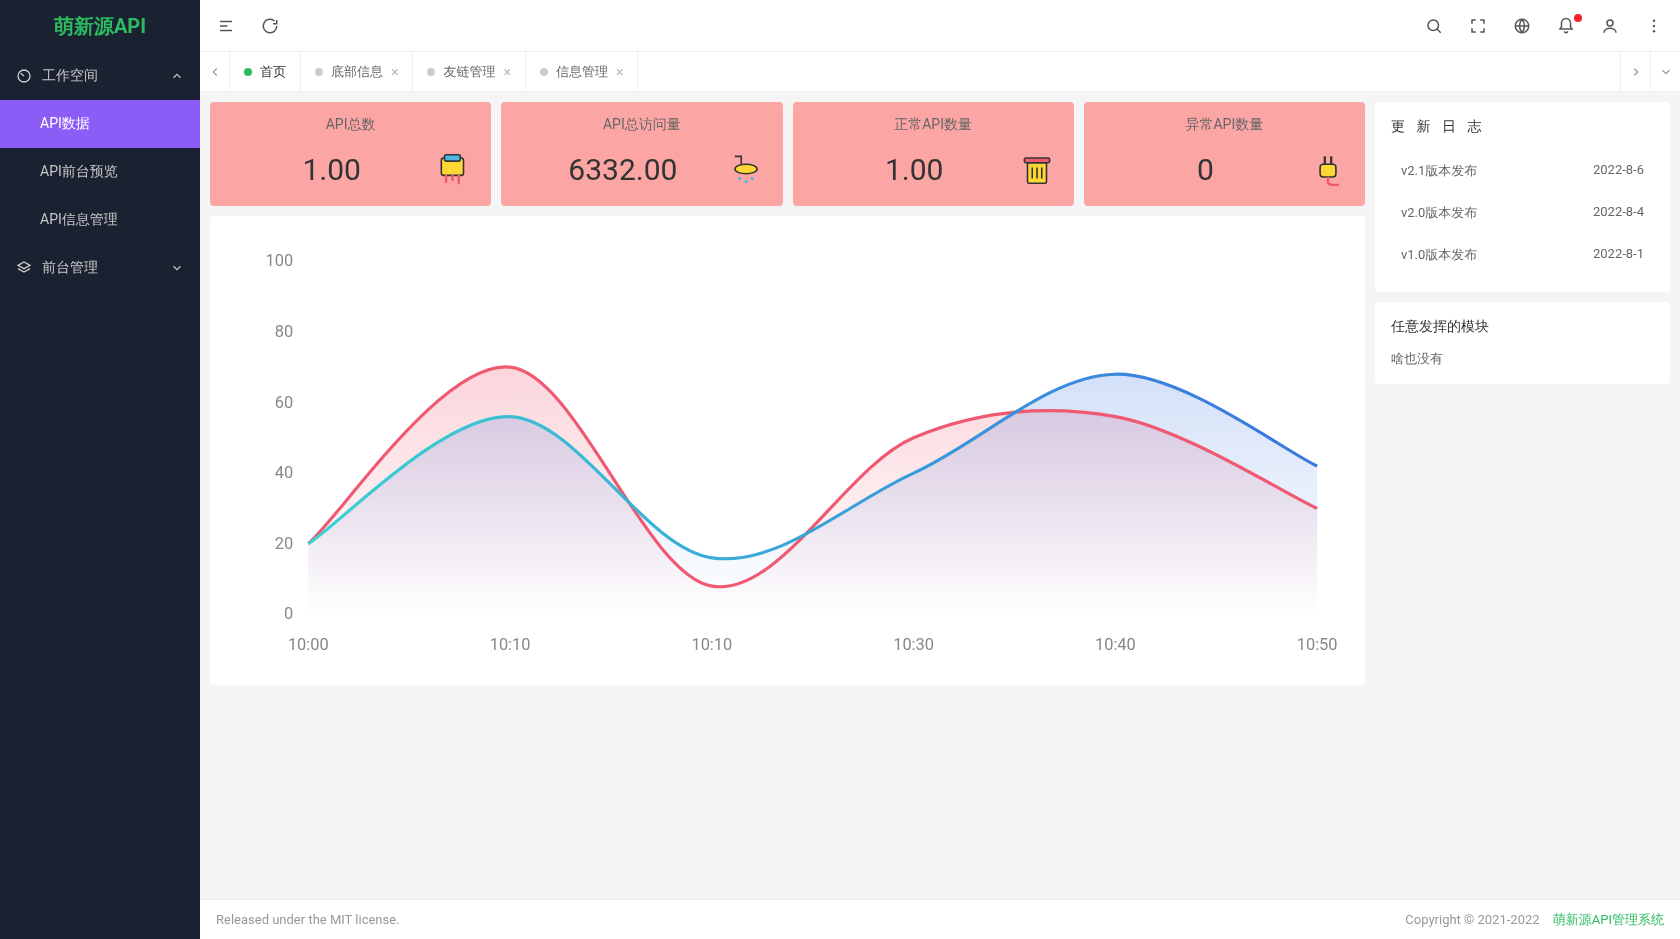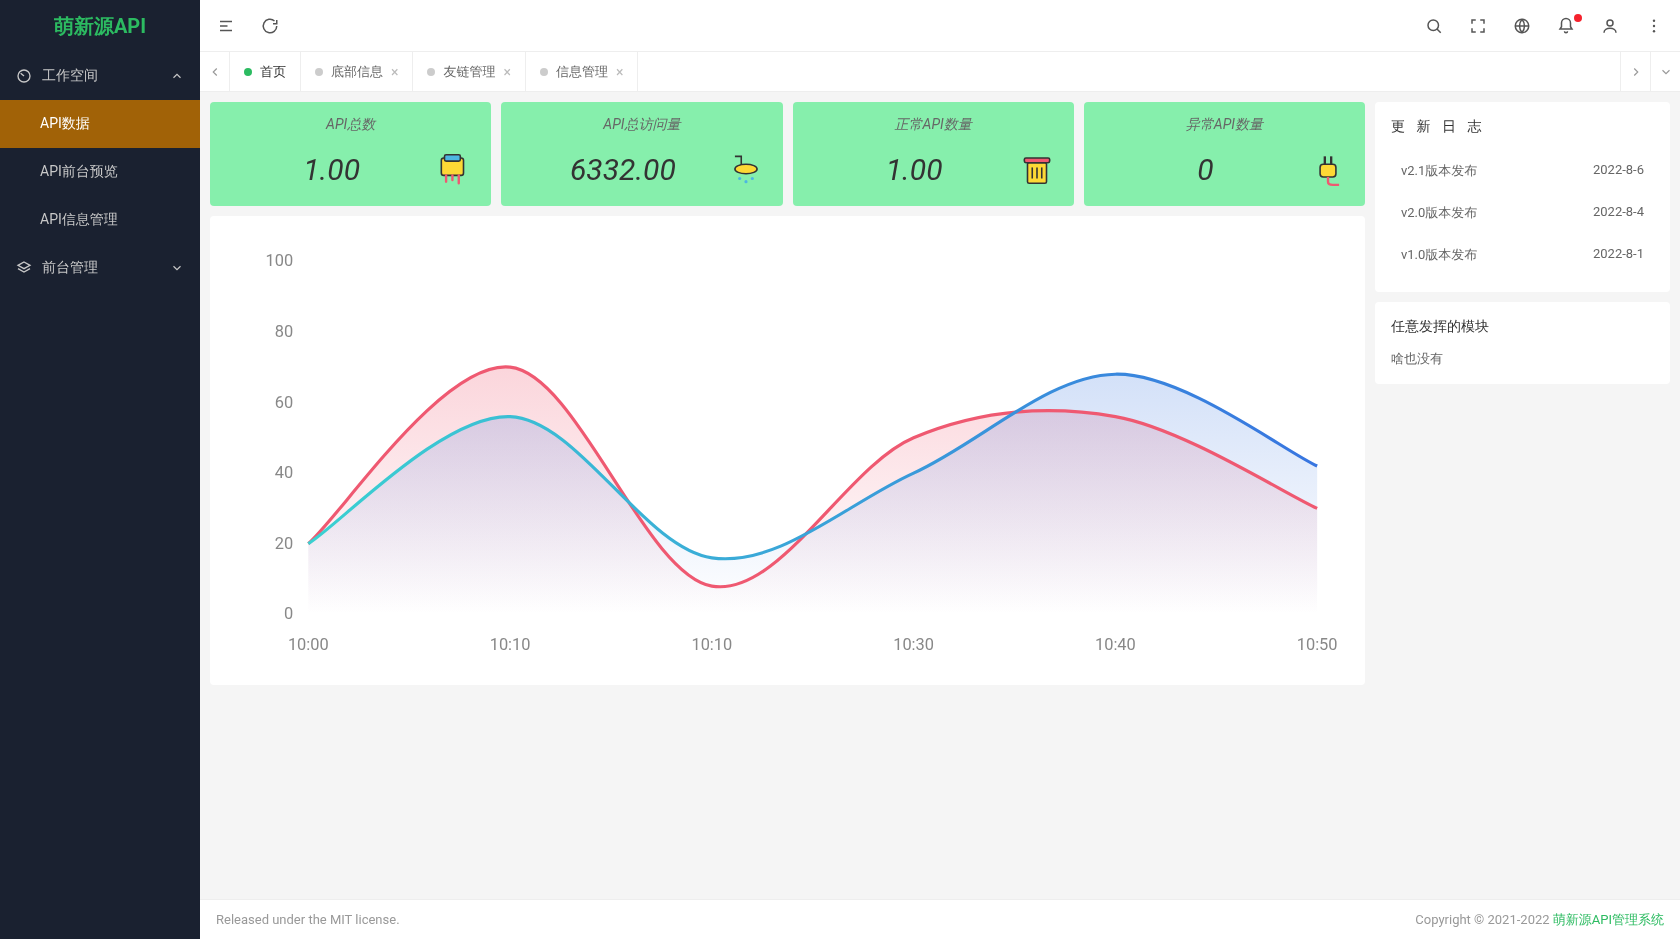--- a/index.html
+++ b/index.html
@@ -8,21 +8,21 @@
 
 
 .sidebar { width: 200px; background: #1a2130; color: #fff; display: flex; flex-direction: column; flex-shrink: 0; }
 .logo { height: 52px; display: flex; align-items: center; justify-content: center; font-size: 20px; font-weight: 700; color: #2cbb61; }
 .menu { flex: 1; }
 .menu-item { display: flex; align-items: center; padding: 0 16px; height: 48px; cursor: pointer; color: #c8c8c8; font-size: 14px; }
 .menu-item.has-children { justify-content: space-between; }
 .menu-item .mi-left { display: flex; align-items: center; gap: 10px; }
 .menu-sub { }
 .menu-sub .menu-item { padding-left: 40px; }
-.menu-sub .menu-item.active { background: #a16207; color: #fff; }
+.menu-sub .menu-item.active { background: #8b5cf6; color: #fff; }
 .chevron { width: 14px; height: 14px; display: inline-flex; }
 
 
 .main { flex: 1; display: flex; flex-direction: column; min-width: 0; }
 
 
 .topbar { height: 52px; background: #fff; display: flex; align-items: center; padding: 0 16px; border-bottom: 1px solid #eee; }
 .tb-left { display: flex; align-items: center; gap: 24px; }
 .tb-icon { width: 20px; height: 20px; color: #555; cursor: pointer; display: inline-flex; align-items: center; justify-content: center; }
 .tb-right { margin-left: auto; display: flex; align-items: center; gap: 24px; }
@@ -40,21 +40,21 @@
 .tab.active { color: #333; }
 .tab-close { font-size: 14px; color: #bbb; }
 
 
 .content { flex: 1; overflow: auto; padding: 10px; display: flex; gap: 10px; }
 .col-left { flex: 1; display: flex; flex-direction: column; gap: 10px; min-width: 0; }
 .col-right { width: 295px; display: flex; flex-direction: column; gap: 10px; flex-shrink: 0; }
 
 
 .stats { display: flex; gap: 10px; }
-.stat { flex: 1; background: #86efac; border-radius: 4px; padding: 14px 18px 18px; font-style: italic; }
+.stat { flex: 1; background: #fca5a5; border-radius: 4px; padding: 14px 18px 18px; }
 .stat-title { text-align: center; font-size: 14px; color: #666; margin-bottom: 16px; }
 .stat-body { display: flex; align-items: center; justify-content: flex-start; }
 .stat-value { font-size: 30px; font-weight: 400; color: #333; flex: 1; text-align: center; }
 .stat-icon { width: 38px; height: 38px; }
 
 
 .chart-card { background: #fff; border-radius: 4px; padding: 20px 10px 20px 10px; }
 .chart-svg { width: 100%; height: auto; display: block; }
 
 
@@ -68,21 +68,21 @@
 .r-card { background: #fff; border-radius: 4px; padding: 16px; }
 .r-title { font-size: 14px; color: #333; letter-spacing: 4px; margin-bottom: 14px; }
 .r-title.nols { letter-spacing: 0; }
 .changelog-item { display: flex; justify-content: space-between; font-size: 13px; color: #666; padding: 12px 10px; }
 .freeform { font-size: 13px; color: #666; margin-top: 6px; }
 .verse { font-size: 13px; color: #666; line-height: 2.2; }
 
 
 .footer { height: 40px; background: #fff; display: flex; align-items: center; padding: 0 16px; border-top: 1px solid #eee; font-size: 13px; color: #999; }
 .footer .right { margin-left: auto; }
-.footer a { color: #2cbb61; text-decoration: none; }
+.footer a { color: #2cbb61; text-decoration: none; margin-left: 10px; }
 
 svg { display: block; }
 </style>
 </head>
 <body>
 
 <div class="app">
 
   <aside class="sidebar">
     <div class="logo">萌新源API</div>

